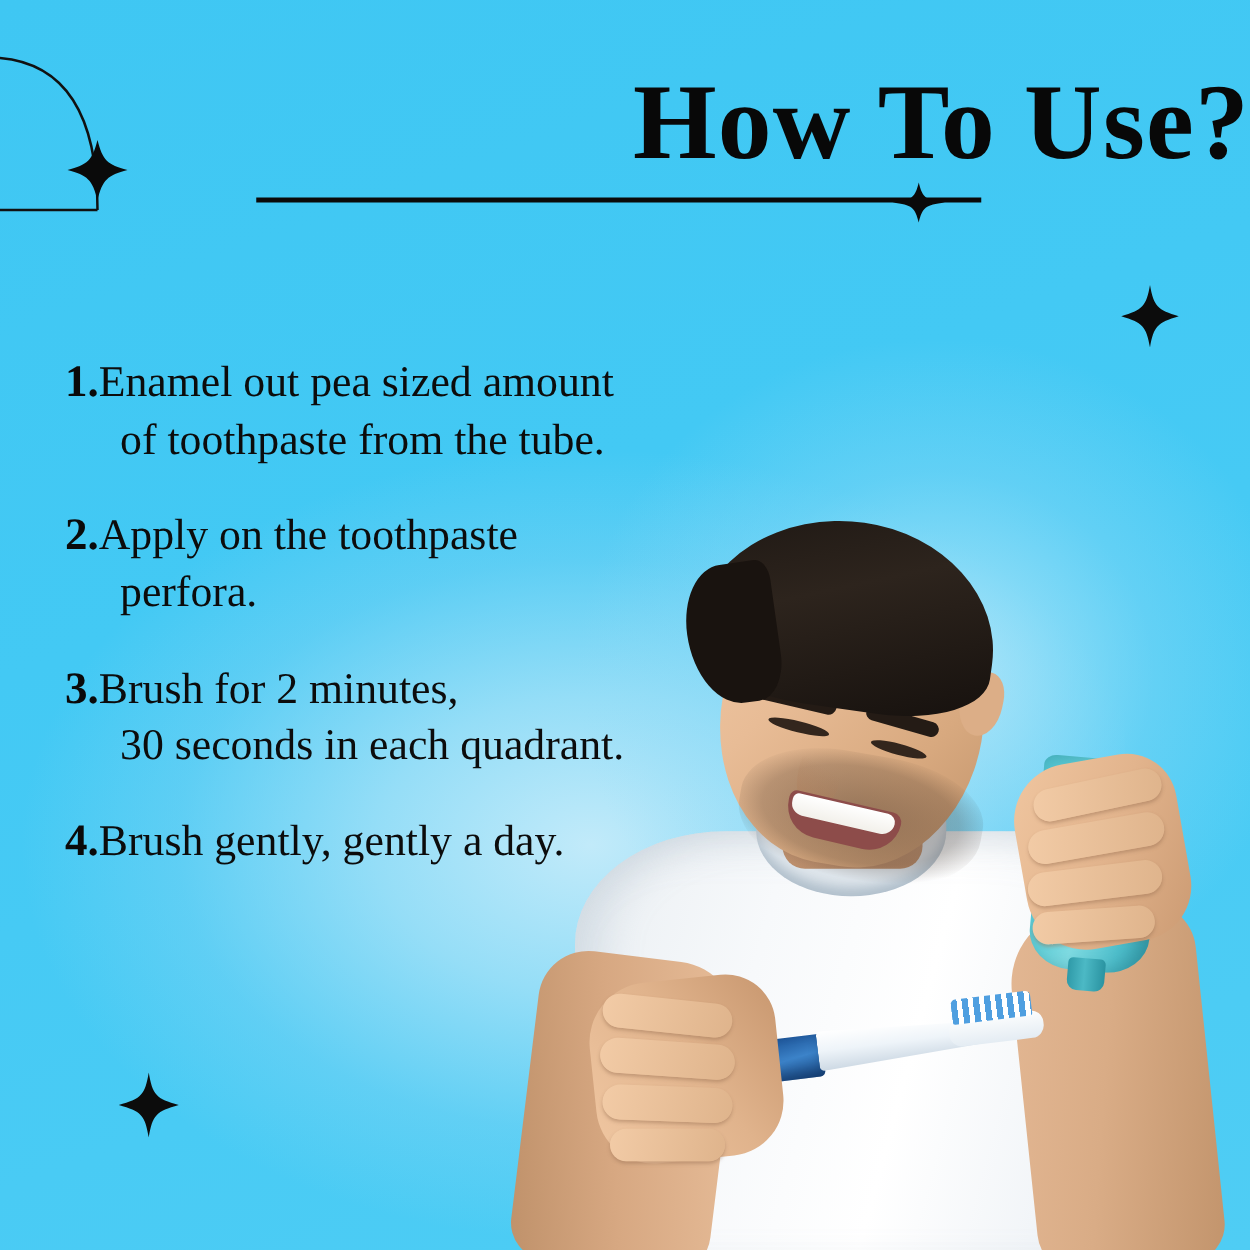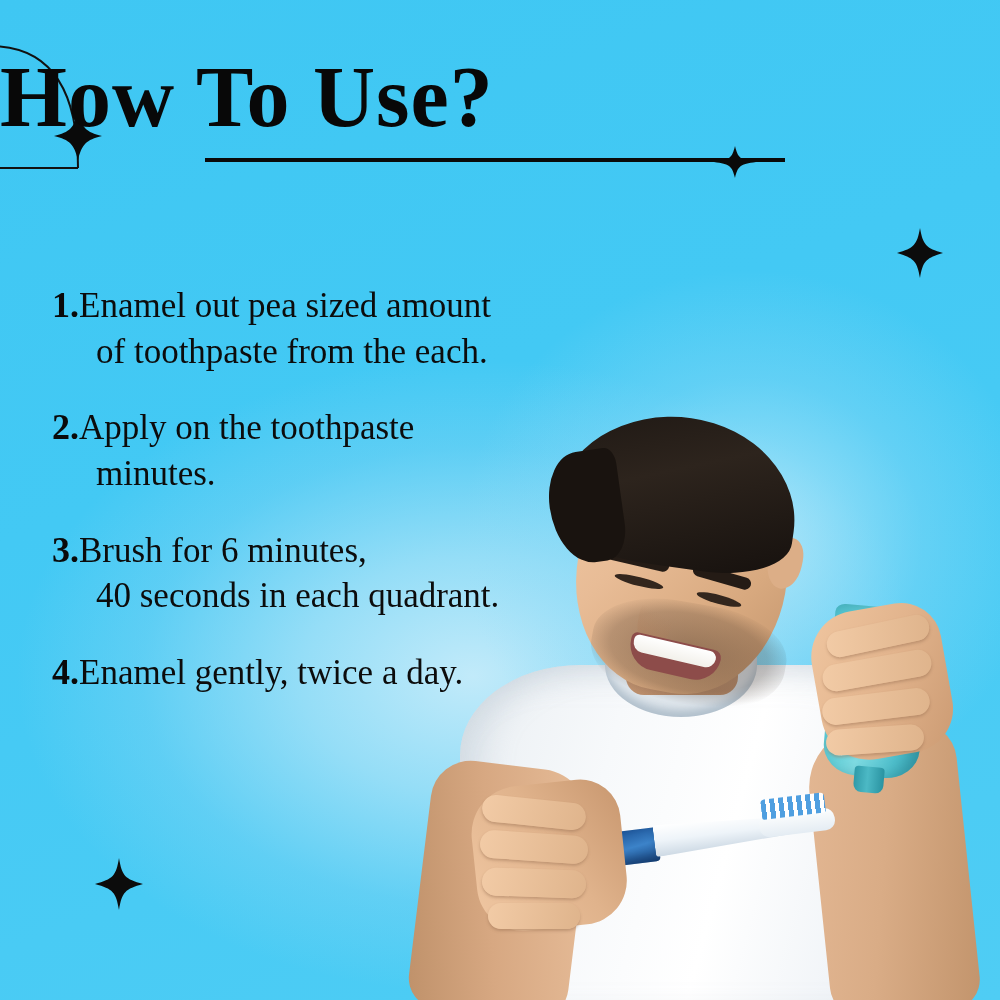--- a/index.html
+++ b/index.html
@@ -56,21 +56,21 @@
   .deco-star {
     position: absolute;
   }
 
   
   .title-wrap {
     position: absolute;
     left: 0;
     top: 54px;
     width: 1000px;
-    text-align: left;
+    text-align: right;
   }
   .title {
     font-family: "Liberation Serif", "DejaVu Serif", serif;
     font-weight: bold;
     font-size: 86px;
     line-height: 1.0;
     color: #080808;
     letter-spacing: 1px;
     margin: 0;
   }
@@ -513,35 +513,35 @@
     <path d="M 24 0 C 27 17 30 20 47 25 C 30 30 27 33 24 50 C 21 33 18 30 1 25 C 18 20 21 17 24 0 Z" fill="#0c0c0c"></path>
   </svg>
   <svg class="deco-star" style="left:94px; top:858px;" width="50" height="52" viewBox="0 0 50 52">
     <path d="M 25 0 C 28 18 31 21 49 26 C 31 31 28 34 25 52 C 22 34 19 31 1 26 C 19 21 22 18 25 0 Z" fill="#0c0c0c"></path>
   </svg>
 
   <div class="steps">
 
     <div class="step">
       <span class="step-line"><span class="step-num">1.</span><span>Enamel out pea sized amount</span></span>
-      <span class="step-line step-indent">of toothpaste from the each.</span>
+      <span class="step-line step-indent">of toothpaste from the tube.</span>
     </div>
 
     <div class="step">
       <span class="step-line"><span class="step-num">2.</span><span>Apply on the toothpaste</span></span>
-      <span class="step-line step-indent">minutes.</span>
+      <span class="step-line step-indent">perfora.</span>
     </div>
 
     <div class="step">
-      <span class="step-line"><span class="step-num">3.</span><span>Brush for 6 minutes,</span></span>
-      <span class="step-line step-indent">40 seconds in each quadrant.</span>
+      <span class="step-line"><span class="step-num">3.</span><span>Brush for 2 minutes,</span></span>
+      <span class="step-line step-indent">30 seconds in each quadrant.</span>
     </div>
 
     <div class="step">
-      <span class="step-line"><span class="step-num">4.</span><span>Enamel gently, twice a day.</span></span>
+      <span class="step-line"><span class="step-num">4.</span><span>Brush gently, gently a day.</span></span>
     </div>
 
   </div>
 
   <div class="subject">
 
     <div class="torso sh"></div>
     <div class="collar-inner sh"></div>
     <div class="collar sh"></div>
 

